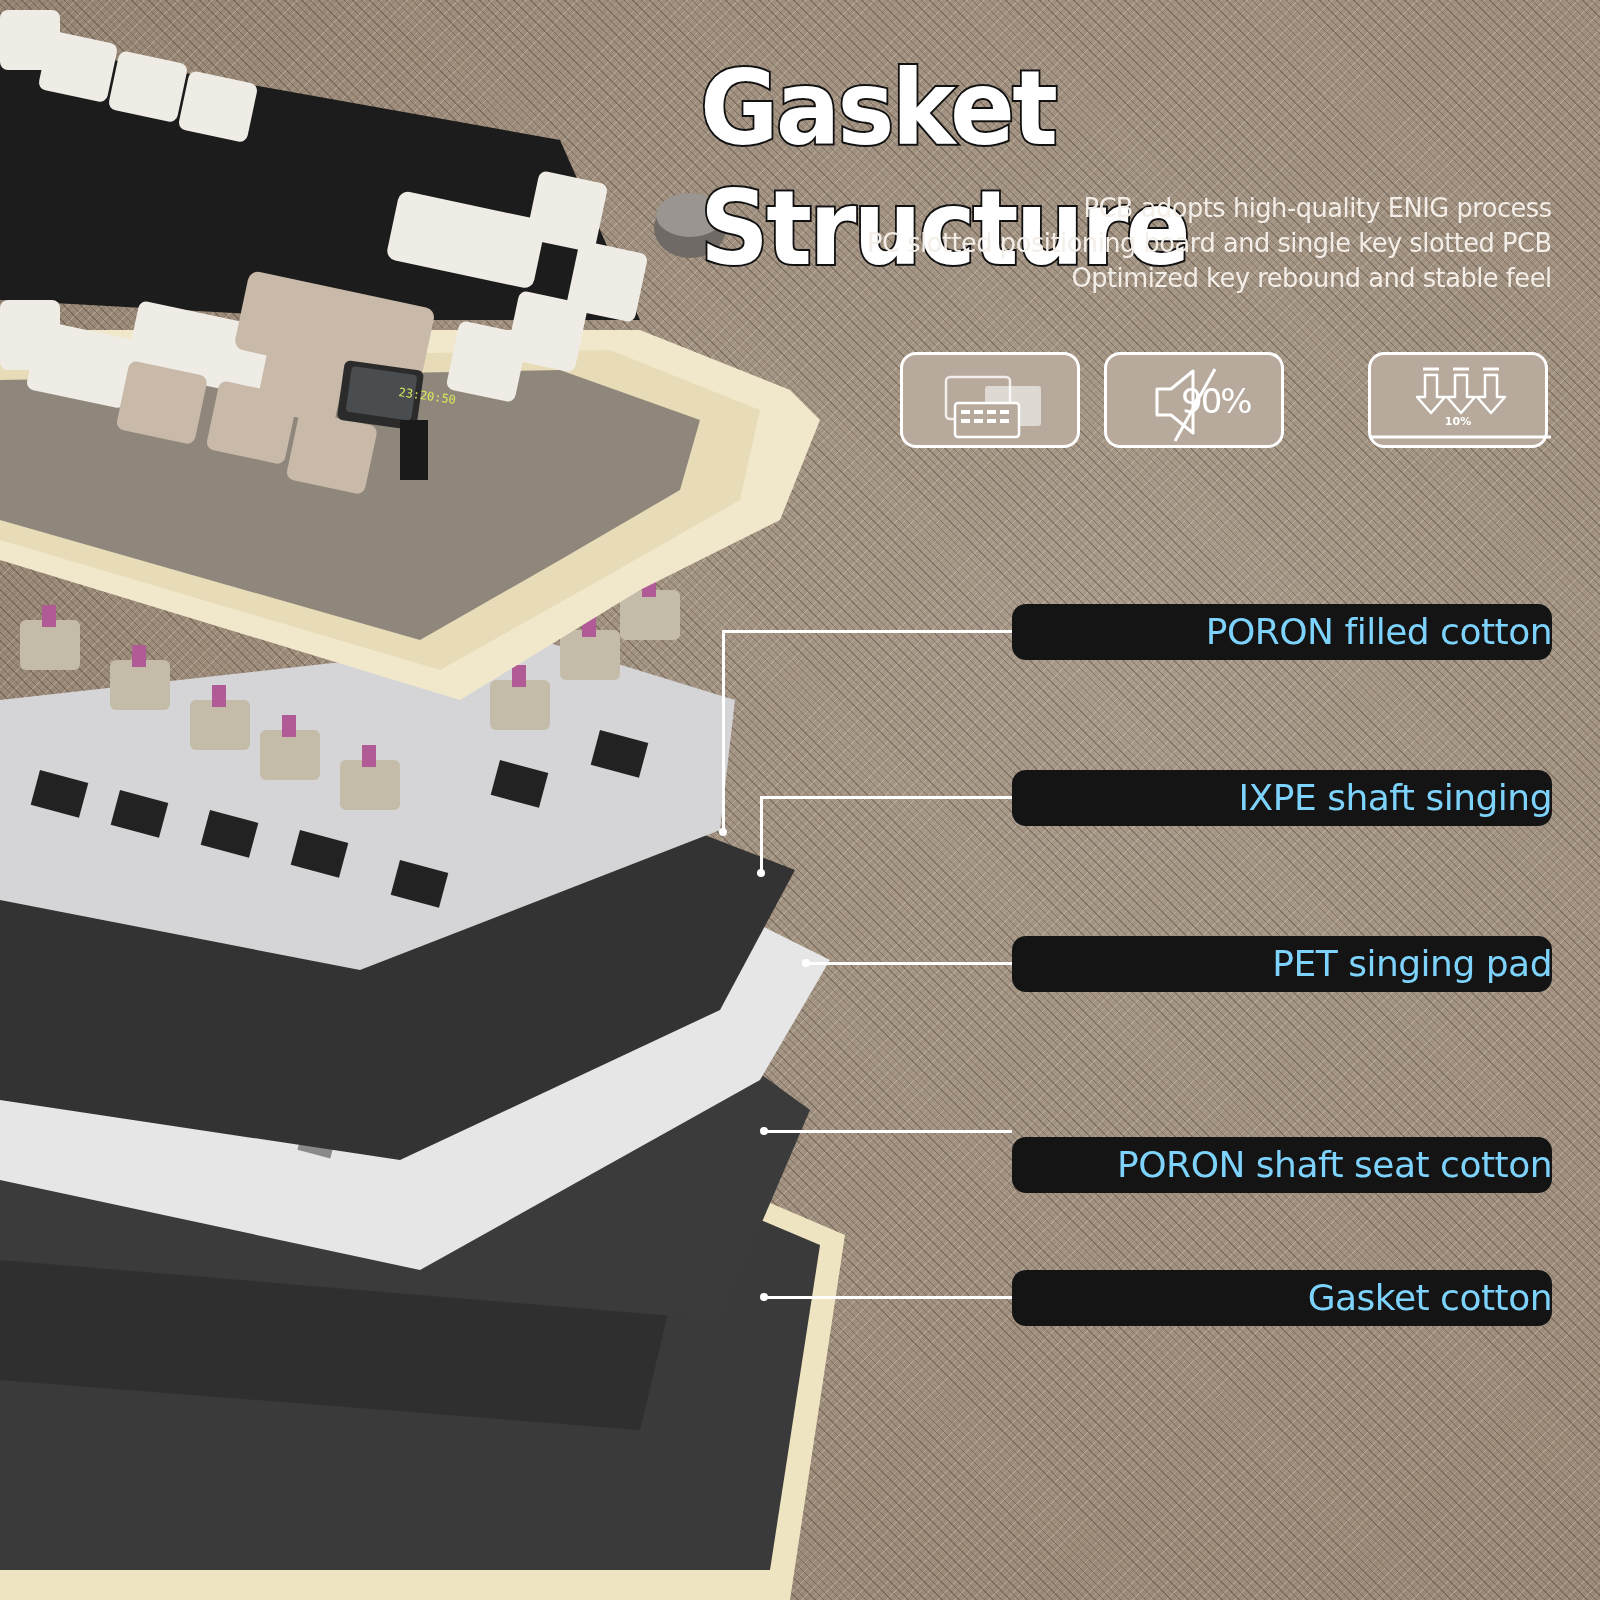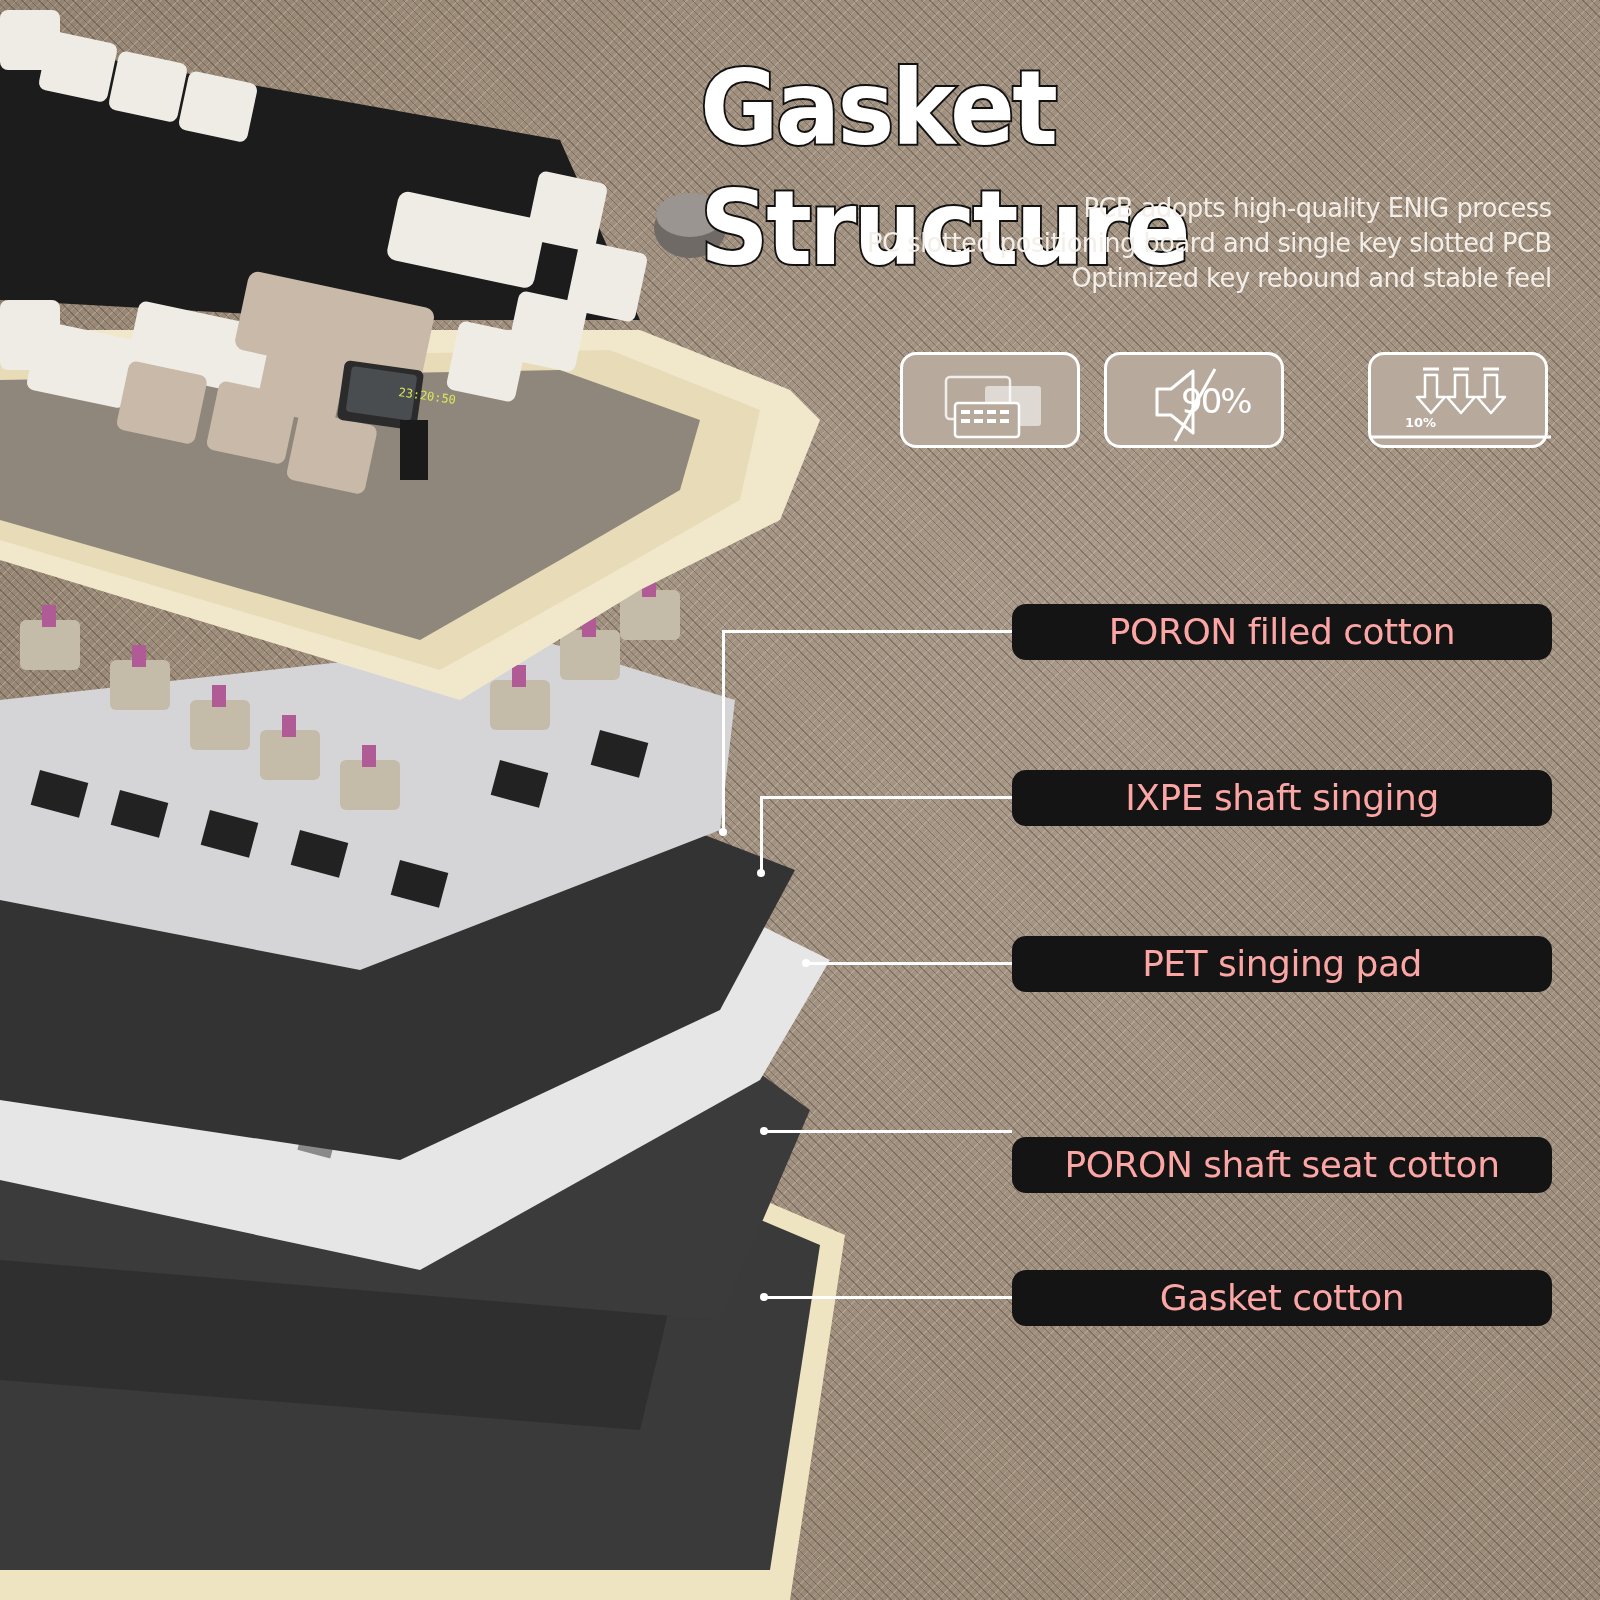--- a/index.html
+++ b/index.html
@@ -16,21 +16,21 @@
     color:#fff;-webkit-text-stroke:4px #111;paint-order:stroke fill;line-height:120px;
     transform:scaleX(0.92);transform-origin:left center;}
   .subtitle{position:absolute;right:48px;top:190px;text-align:right;color:#f3eee8;
     font-family:"DejaVu Sans",sans-serif;font-size:27px;line-height:35px;letter-spacing:-0.5px;
     transform:scaleX(0.95);transform-origin:right center;}
   .subtitle div{white-space:nowrap;}
   .feature{position:absolute;top:352px;width:180px;height:96px;border:3px solid #fff;border-radius:16px;
     background:#b7aa9d;box-sizing:border-box;}
   .feature svg{position:absolute;left:0;top:0;}
   .callout-label{position:absolute;left:1012px;width:540px;height:56px;background:#141414;border-radius:14px;
-    color:#fca5a5;font-family:"DejaVu Sans",sans-serif;font-size:36px;line-height:56px;text-align:center;
+    color:#7dd3fc;font-family:"DejaVu Sans",sans-serif;font-size:36px;line-height:56px;text-align:right;
     letter-spacing:-0.5px;}
   .leader{position:absolute;background:#fff;}
   .dot{position:absolute;width:8px;height:8px;border-radius:50%;background:#fff;}
   .kb{position:absolute;left:0;top:0;}
 </style>
 </head>
 <body>
 
 <svg class="kb" width="860" height="1600" viewBox="0 0 860 1600">
 
@@ -165,21 +165,21 @@
       <path d="M84 20 v22 h-8 l14 16 l14 -16 h-8 v-22 z"></path>
       <path d="M114 20 v22 h-8 l14 16 l14 -16 h-8 v-22 z"></path>
     </g>
     <g stroke="#fff" stroke-width="3">
         <line x1="52" y1="14" x2="68" y2="14"></line>
         <line x1="82" y1="14" x2="98" y2="14"></line>
         <line x1="112" y1="14" x2="128" y2="14"></line>
       </g>
     <line x1="0" y1="82" x2="180" y2="82" stroke="#fff" stroke-width="3"></line>
   </svg>
-  <span style="position:absolute;left:0;width:174px;top:60px;text-align:left;color:#fff;font-size:13px;font-weight:bold;font-family:'DejaVu Sans',sans-serif;margin-left:34px;">10%</span>
+  <span style="position:absolute;left:0;width:174px;top:60px;text-align:center;color:#fff;font-size:11px;font-weight:bold;font-family:'DejaVu Sans',sans-serif;">10%</span>
 </div>
 
 <div class="leader" style="left:722px;top:630px;width:290px;height:3px;"></div>
 <div class="leader" style="left:722px;top:630px;width:3px;height:202px;"></div>
 <div class="dot" style="left:719px;top:828px;"></div>
 
 <div class="leader" style="left:760px;top:796px;width:252px;height:3px;"></div>
 <div class="leader" style="left:760px;top:796px;width:3px;height:76px;"></div>
 <div class="dot" style="left:757px;top:869px;"></div>
 

